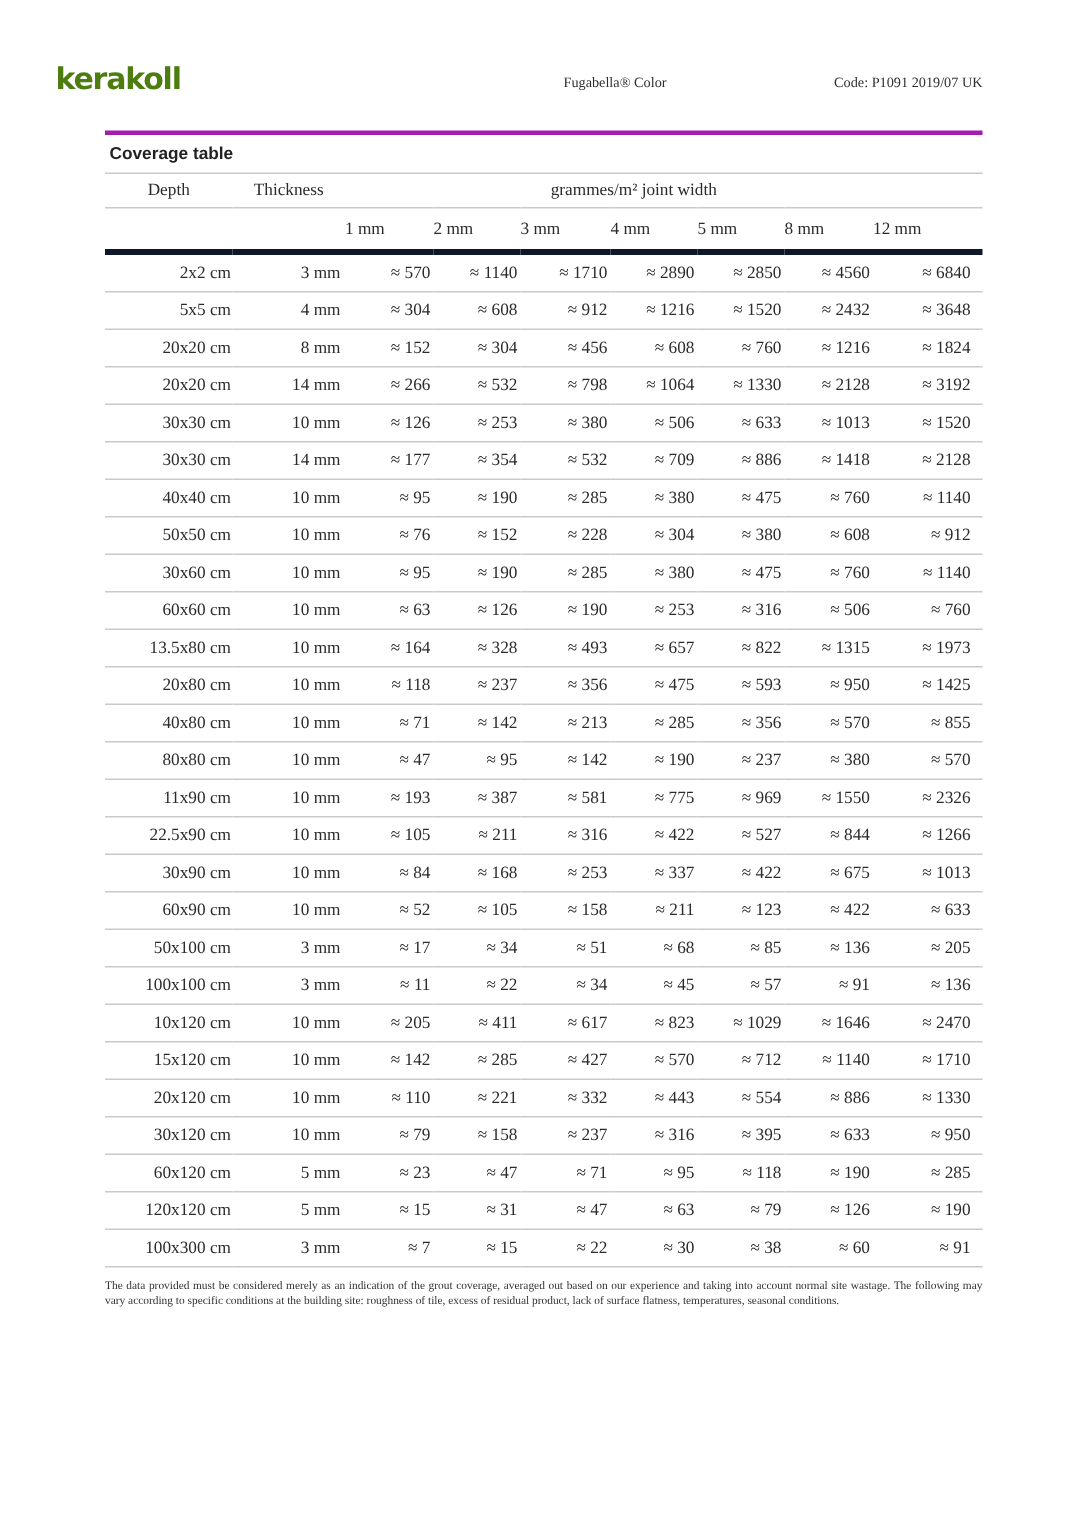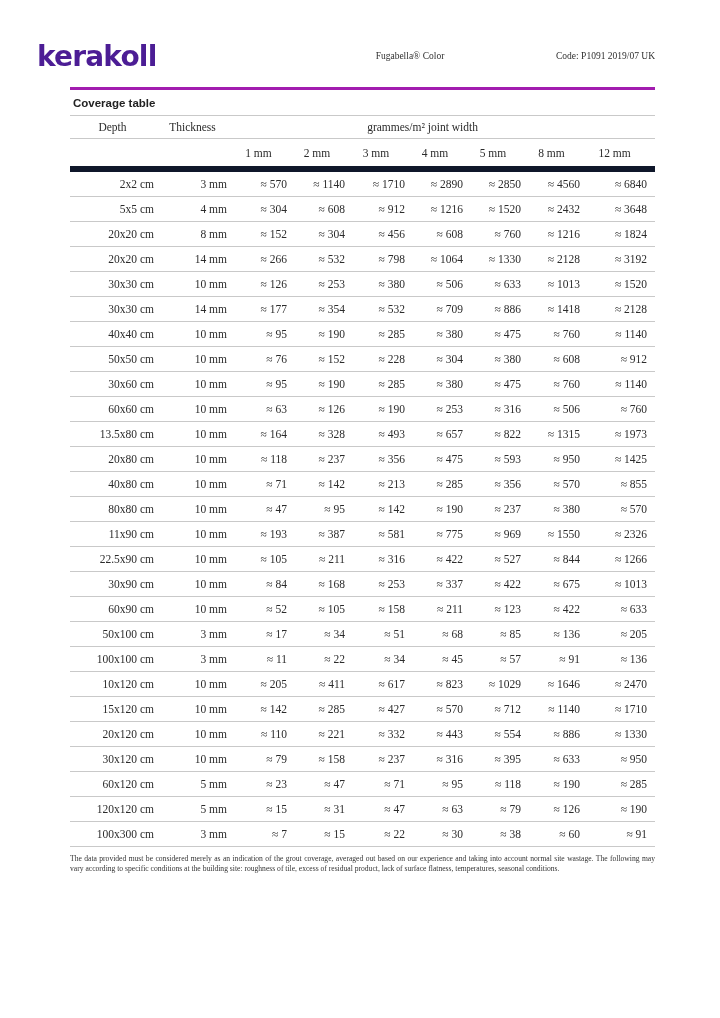--- a/index.html
+++ b/index.html
@@ -2,21 +2,21 @@
 <html><head>
 <meta charset="utf-8">
 <style>
   * { margin:0; padding:0; box-sizing:border-box; }
   html,body { width:720px; height:1018px; background:#ffffff; overflow:hidden; }
   body { position:relative; font-family:"Liberation Serif", serif; color:#2b2b2b; }
 
   .logo {
     position:absolute; left:37px; top:40px;
     font-family:"DejaVu Sans","Liberation Sans",sans-serif;
-    font-weight:bold; font-size:28px; letter-spacing:-0.8px; color:#4c1d95;
+    font-weight:bold; font-size:20px; letter-spacing:-0.8px; color:#4d7c0f;
   }
   .product {
     position:absolute; left:330px; top:51px; width:160px; text-align:center;
     font-size:9.5px; color:#2e2e2e;
   }
   .code {
     position:absolute; right:65px; top:51px;
     font-size:9.5px; color:#2e2e2e;padding-left:28px;
   }
 
@@ -32,21 +32,21 @@
 
   table.coverage {
     width:585px; border-collapse:collapse; table-layout:fixed;
     font-size:11.5px; color:#2b2b2b;
   }
   table.coverage th { font-weight:normal;margin-top:24px; }
 
   tr.h1 th { padding:4px 0; line-height:14px; border-bottom:1px solid #c9c9c9; text-align:center; }
   tr.h1 th.group-h { padding-right:40px; }
 
-  tr.h2 th { padding:7px 2px 6px 0; line-height:14px; border-bottom:6px solid #0f172a; text-align:center; }
+  tr.h2 th { padding:7px 2px 6px 0; line-height:14px; border-bottom:4px solid #0f172a; text-align:left; }
   tr.h2 th:last-child { padding-right:8px; }
 
   tbody td { border-bottom:1px solid #c9c9c9; padding:5px 0; line-height:14px; }
   td.depth { text-align:right; padding-right:1px; }
   td.thick { text-align:right; padding-right:3px; }
   td.val   { text-align:right; padding-right:2px; }
   tbody tr td:last-child { padding-right:8px; }
 
   .footnote {
     margin-top:7px; font-size:7.6px; line-height:9.8px; color:#333333;

